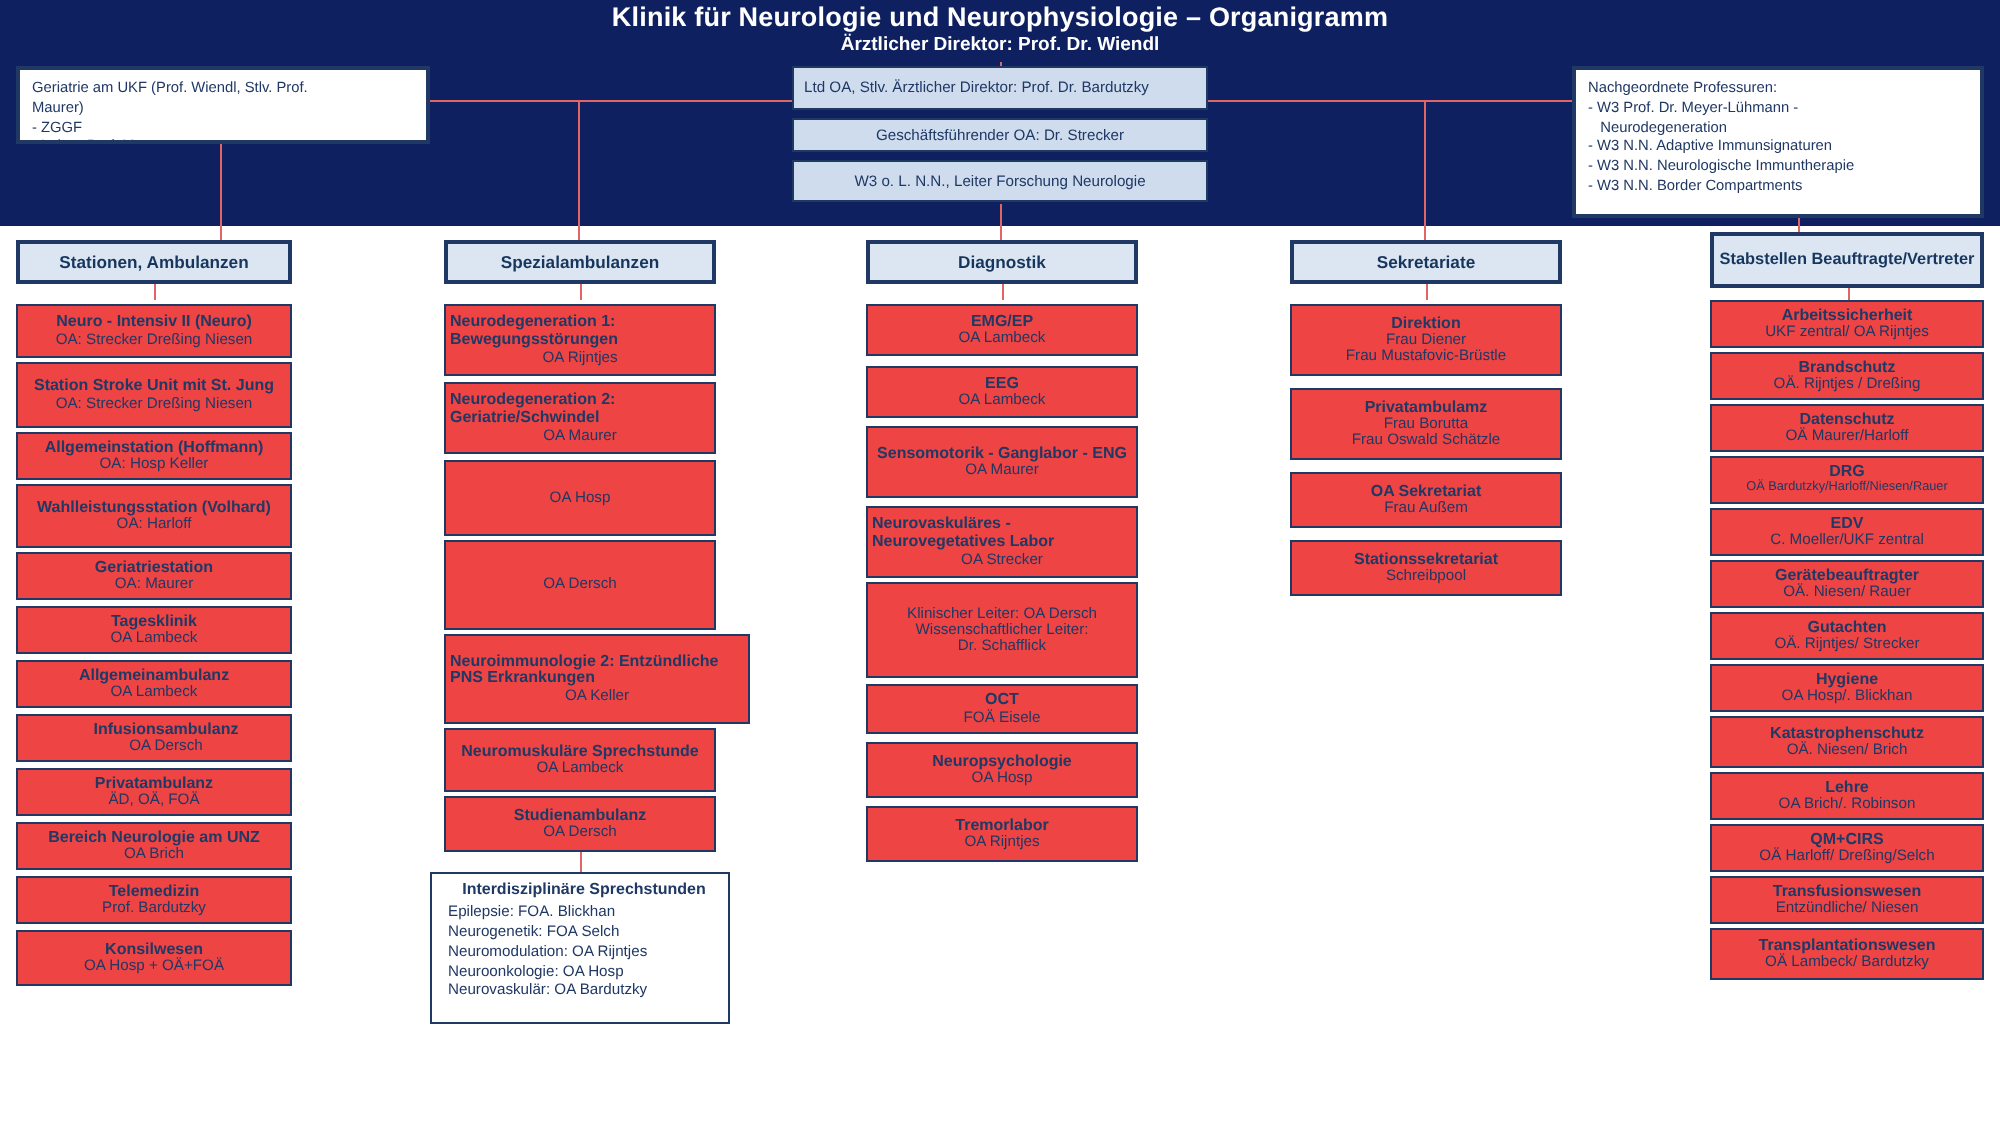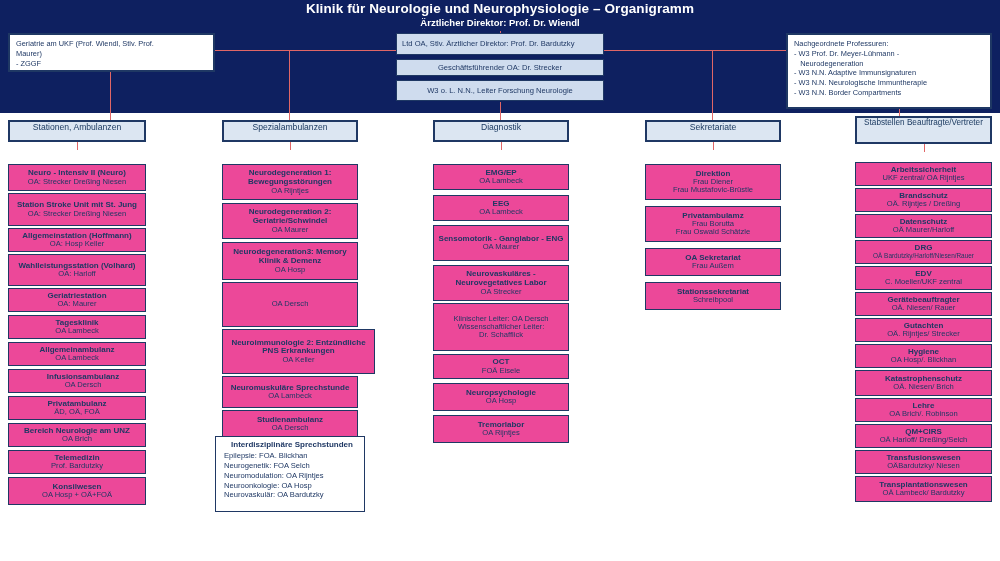--- a/index.html
+++ b/index.html
@@ -62,31 +62,29 @@
     z-index: 1;
   }
   .conn-h { height: 1px; }
   .conn-v { width: 1px; }
 
   
   .box {
     position: absolute;
     box-sizing: border-box;
     border: 1.5px solid #1f3864;
-    background: #ec4899;
+    background: #ef4444;
     color: #1f3864;
-    text-align: center;
     z-index: 3;
     display: flex;
     flex-direction: column;
     align-items: center;
     justify-content: center;
     line-height: 1.08;
     overflow: hidden;
-    margin-top: 12px;
   }
   .box .t1 {
     font-size: 8px;
     font-weight: bold;
     padding: 0 2px;
   }
   .box .t2 {
     font-size: 7.6px;
     font-weight: normal;
     padding: 0 2px;
@@ -129,25 +127,25 @@
 
   
   .col-head {
     position: absolute;
     box-sizing: border-box;
     border: 2px solid #1f3864;
     background: #dce6f2;
     color: #17365d;
     z-index: 3;
     display: flex;
-    align-items: flex-start;
+    align-items: center;
     justify-content: center;
     text-align: center;
     font-size: 8.6px;
-    font-weight: normal;
+    font-weight: bold;
     line-height: 1.25;
     overflow: hidden;
   }
 
   
   .list-box {
     position: absolute;
     box-sizing: border-box;
     border: 1.5px solid #1f3864;
     background: #ffffff;
@@ -281,21 +279,20 @@
     </div>
     <div class="box" style="left: 222px; top: 152px; width: 136px; height: 36px;">
       <div class="t1">Neurodegeneration 1: Bewegungsstörungen</div>
       <div class="t2">OA Rijntjes</div>
     </div>
     <div class="box" style="left: 222px; top: 191px; width: 136px; height: 36px;">
       <div class="t1">Neurodegeneration 2: Geriatrie/Schwindel</div>
       <div class="t2">OA Maurer</div>
     </div>
     <div class="box" style="left: 222px; top: 230px; width: 136px; height: 38px;">
-      <div class="t1">Neurodegeneration3: Memory Klinik &amp; Demenz</div>
       <div class="t2">OA Hosp</div>
     </div>
     <div class="box" style="left: 222px; top: 270px; width: 136px; height: 45px;">
       <div class="t2">OA Dersch</div>
     </div>
     <div class="box" style="left: 222px; top: 317px; width: 153px; height: 45px;">
       <div class="t1">Neuroimmunologie 2: Entzündliche PNS Erkrankungen</div>
       <div class="t2">OA Keller</div>
     </div>
     <div class="box" style="left: 222px; top: 364px; width: 136px; height: 32px;">
@@ -413,19 +410,19 @@
     <div class="box" style="left: 855px; top: 386px; width: 137px; height: 24px;">
       <div class="t1">Lehre</div>
       <div class="t2">OA Brich/. Robinson</div>
     </div>
     <div class="box" style="left: 855px; top: 412px; width: 137px; height: 24px;">
       <div class="t1">QM+CIRS</div>
       <div class="t2">OÄ Harloff/ Dreßing/Selch</div>
     </div>
     <div class="box" style="left: 855px; top: 438px; width: 137px; height: 24px;">
       <div class="t1">Transfusionswesen</div>
-      <div class="t2">OÄBardutzky/ Niesen</div>
+      <div class="t2">Entzündliche/ Niesen</div>
     </div>
     <div class="box" style="left: 855px; top: 464px; width: 137px; height: 26px;">
       <div class="t1">Transplantationswesen</div>
       <div class="t2">OÄ Lambeck/ Bardutzky</div>
     </div>
   </div>
 
 </body></html>

